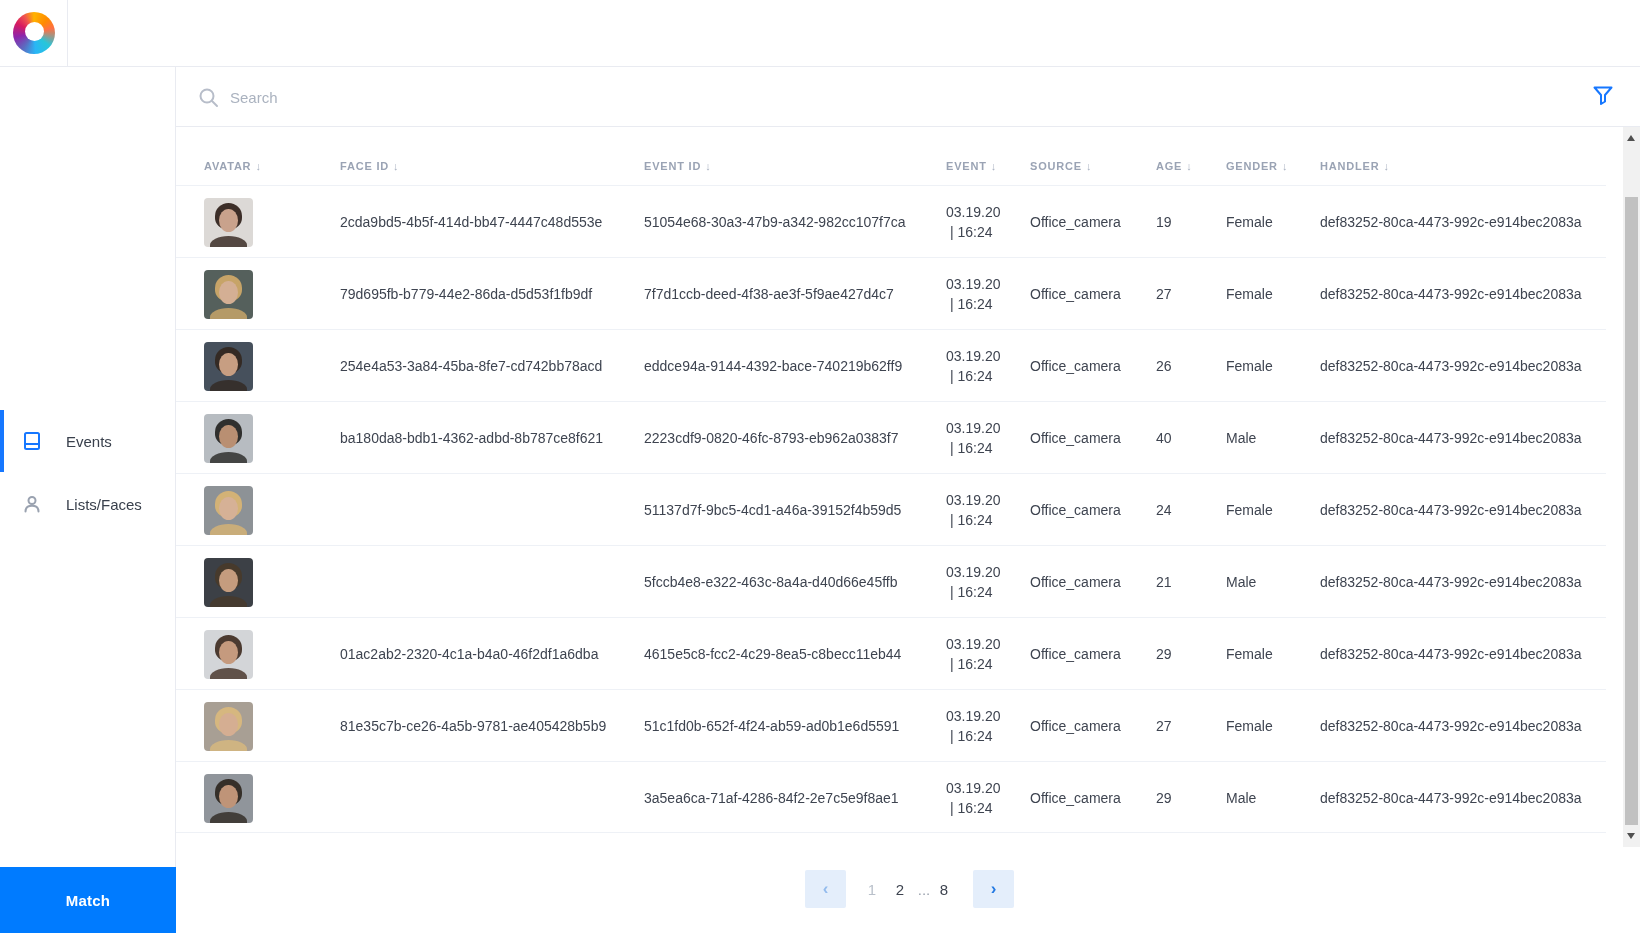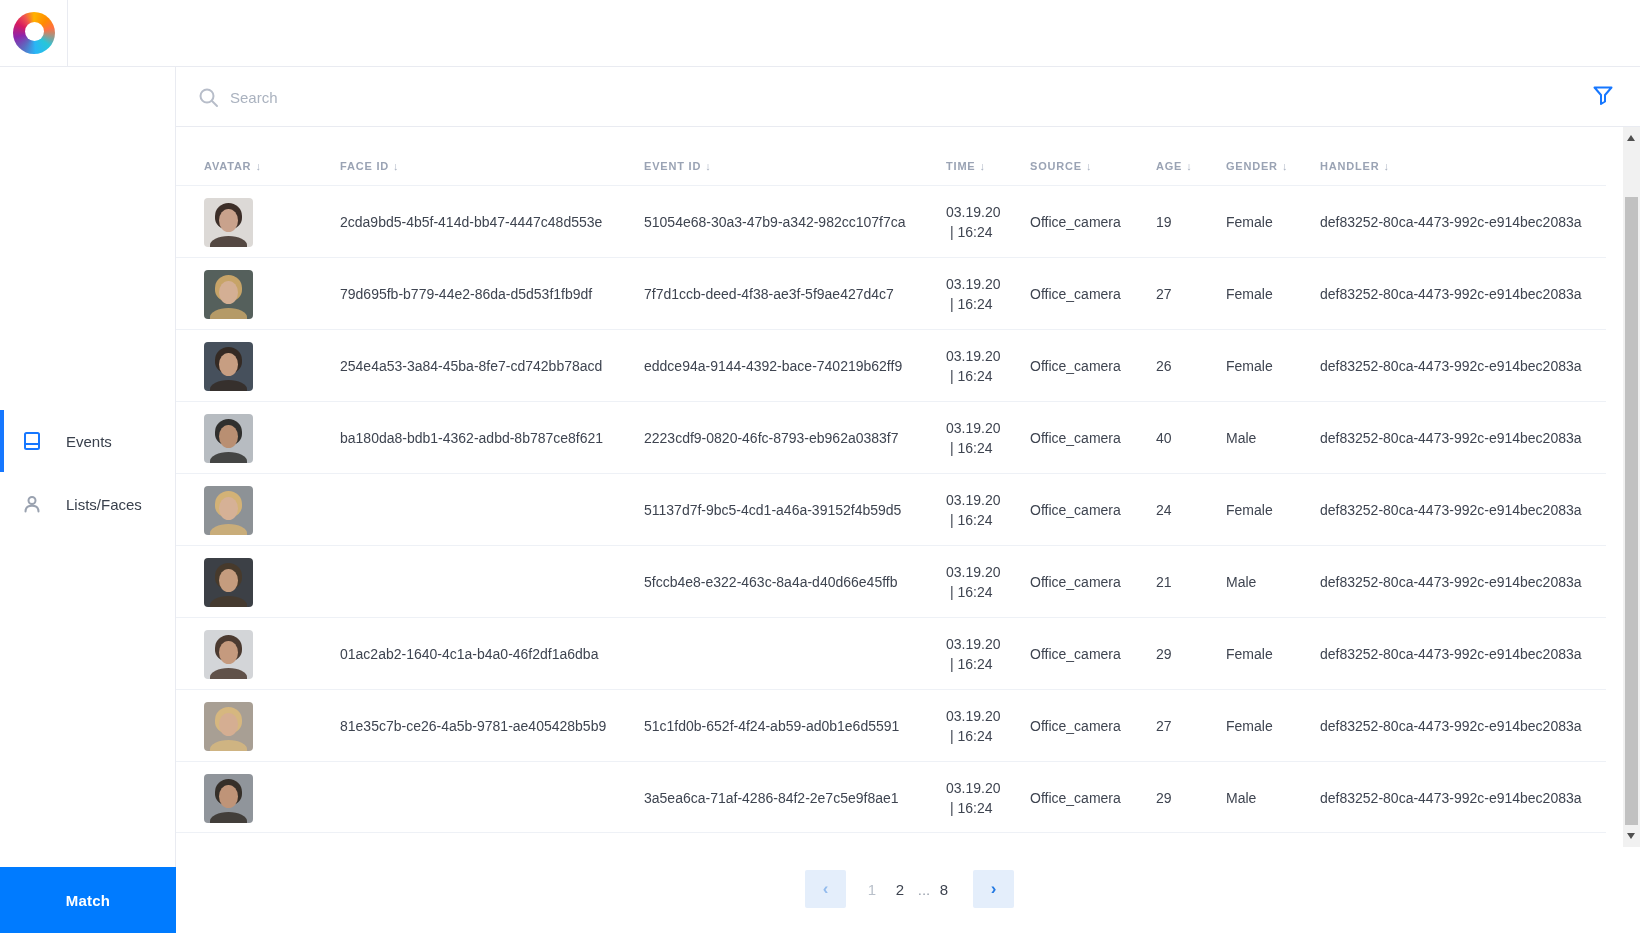--- a/index.html
+++ b/index.html
@@ -184,21 +184,21 @@
           <path d="M2.5 2.5 H19.5 L13 10 V16.5 L9 19 V10 Z" stroke="#1677ff" stroke-width="2" stroke-linejoin="round"></path>
         </svg>
       </span>
     </button>
   </div>
 
   <div class="thead">
     <div class="th" style="left:28px"><span>AVATAR</span><span class="sort">↓</span></div>
     <div class="th" style="left:164px"><span>FACE ID</span><span class="sort">↓</span></div>
     <div class="th" style="left:468px"><span>EVENT ID</span><span class="sort">↓</span></div>
-    <div class="th" style="left:770px"><span>TIME</span><span class="sort">↓</span></div>
+    <div class="th" style="left:770px"><span>EVENT</span><span class="sort">↓</span></div>
     <div class="th" style="left:854px"><span>SOURCE</span><span class="sort">↓</span></div>
     <div class="th" style="left:980px"><span>AGE</span><span class="sort">↓</span></div>
     <div class="th" style="left:1050px"><span>GENDER</span><span class="sort">↓</span></div>
     <div class="th" style="left:1144px"><span>HANDLER</span><span class="sort">↓</span></div>
   </div>
 
   <div class="trow" style="top:118px">
     <div class="td td-avatar">
         <div class="avatar" style="background-color: rgb(220, 217, 214);">
           <div class="av-hair" style="background-color: rgb(60, 46, 40);"></div>
@@ -329,21 +329,22 @@
   </div>
 
   <div class="trow" style="top:550px">
     <div class="td td-avatar">
         <div class="avatar" style="background-color: rgb(211, 213, 216);">
           <div class="av-hair" style="background-color: rgb(75, 58, 48);"></div>
           <div class="av-face" style="background-color: rgb(197, 154, 126);"></div>
           <div class="av-body" style="background-color: rgb(75, 58, 48);"></div>
         </div>
       </div>
-    <div class="td td-face">01ac2ab2-1640-4c1a-b4a0-46f2df1a6dba</div>
+    <div class="td td-face">01ac2ab2-2320-4c1a-b4a0-46f2df1a6dba</div>
+    <div class="td td-event">4615e5c8-fcc2-4c29-8ea5-c8becc11eb44</div>
     <div class="td td-time">
         <div class="time-lines">
           <div>03.19.20</div>
           <div class="clock">| 16:24</div>
         </div>
       </div>
     <div class="td td-source">Office_camera</div>
     <div class="td td-age">29</div>
     <div class="td td-gender">Female</div>
     <div class="td td-handler">def83252-80ca-4473-992c-e914bec2083a</div>

